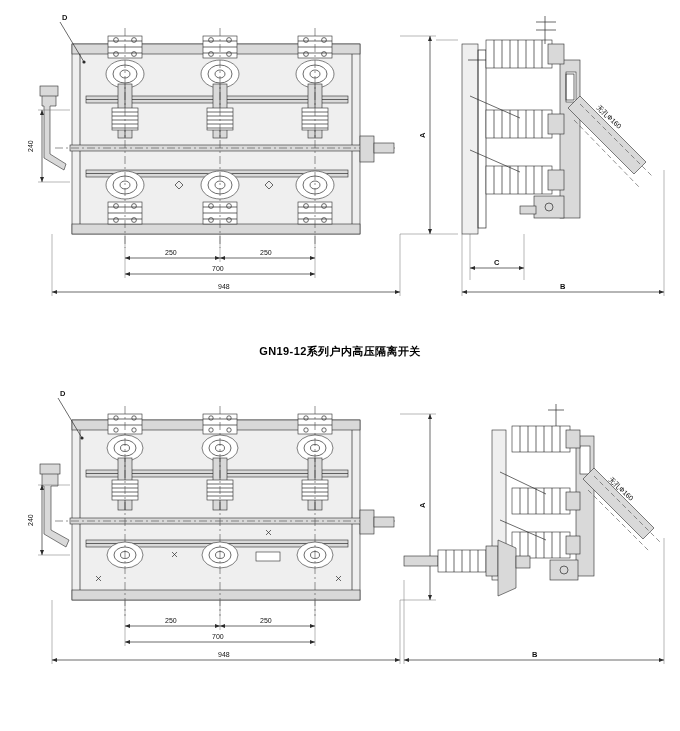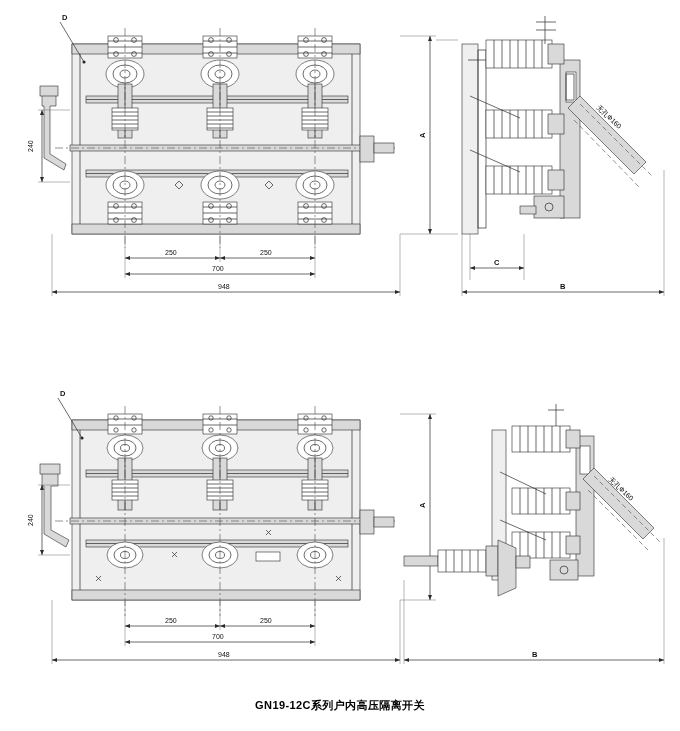--- a/index.html
+++ b/index.html
@@ -293,20 +293,21 @@
         <line class="ln-lt" x1="664" y1="170" x2="664" y2="296"></line>
         <line class="ln" x1="462" y1="292" x2="664" y2="292"></line>
         <path d="M462,292 l5,-2 l0,4 z" fill="#2b2b2b"></path>
         <path d="M664,292 l-5,-2 l0,4 z" fill="#2b2b2b"></path>
         <text class="lbl" x="560" y="289">B</text>
 
         <line class="ln-lt" x1="436" y1="40" x2="458" y2="40"></line>
         <line class="ln-lt" x1="436" y1="234" x2="458" y2="234"></line>
       </g>
     </svg>
+    <div class="caption" style="top:344px;">GN19-12系列户内高压隔离开关</div>
   </div>
 
   <div class="fig" style="left:0;top:380px;width:680px;height:300px;">
     <svg width="680" height="300" viewBox="0 0 680 300">
 
       <g>
         <rect class="filllight" x="72" y="40" width="288" height="180"></rect>
         <rect class="ln" x="80" y="48" width="272" height="164"></rect>
         <rect class="fillgray" x="72" y="40" width="288" height="10"></rect>
         <rect class="fillgray" x="72" y="210" width="288" height="10"></rect>
@@ -513,16 +514,15 @@
         <circle class="ln" cx="564" cy="190" r="4"></circle>
 
         <line class="ln-lt" x1="404" y1="200" x2="404" y2="284"></line>
         <line class="ln-lt" x1="664" y1="158" x2="664" y2="284"></line>
         <line class="ln" x1="404" y1="280" x2="664" y2="280"></line>
         <path d="M404,280 l5,-2 l0,4 z" fill="#2b2b2b"></path>
         <path d="M664,280 l-5,-2 l0,4 z" fill="#2b2b2b"></path>
         <text class="lbl" x="532" y="277">B</text>
       </g>
     </svg>
-    <div class="caption" style="top:318px;">GN19-12C系列户内高压隔离开关</div>
   </div>
 
 </div>
 
 </body></html>

